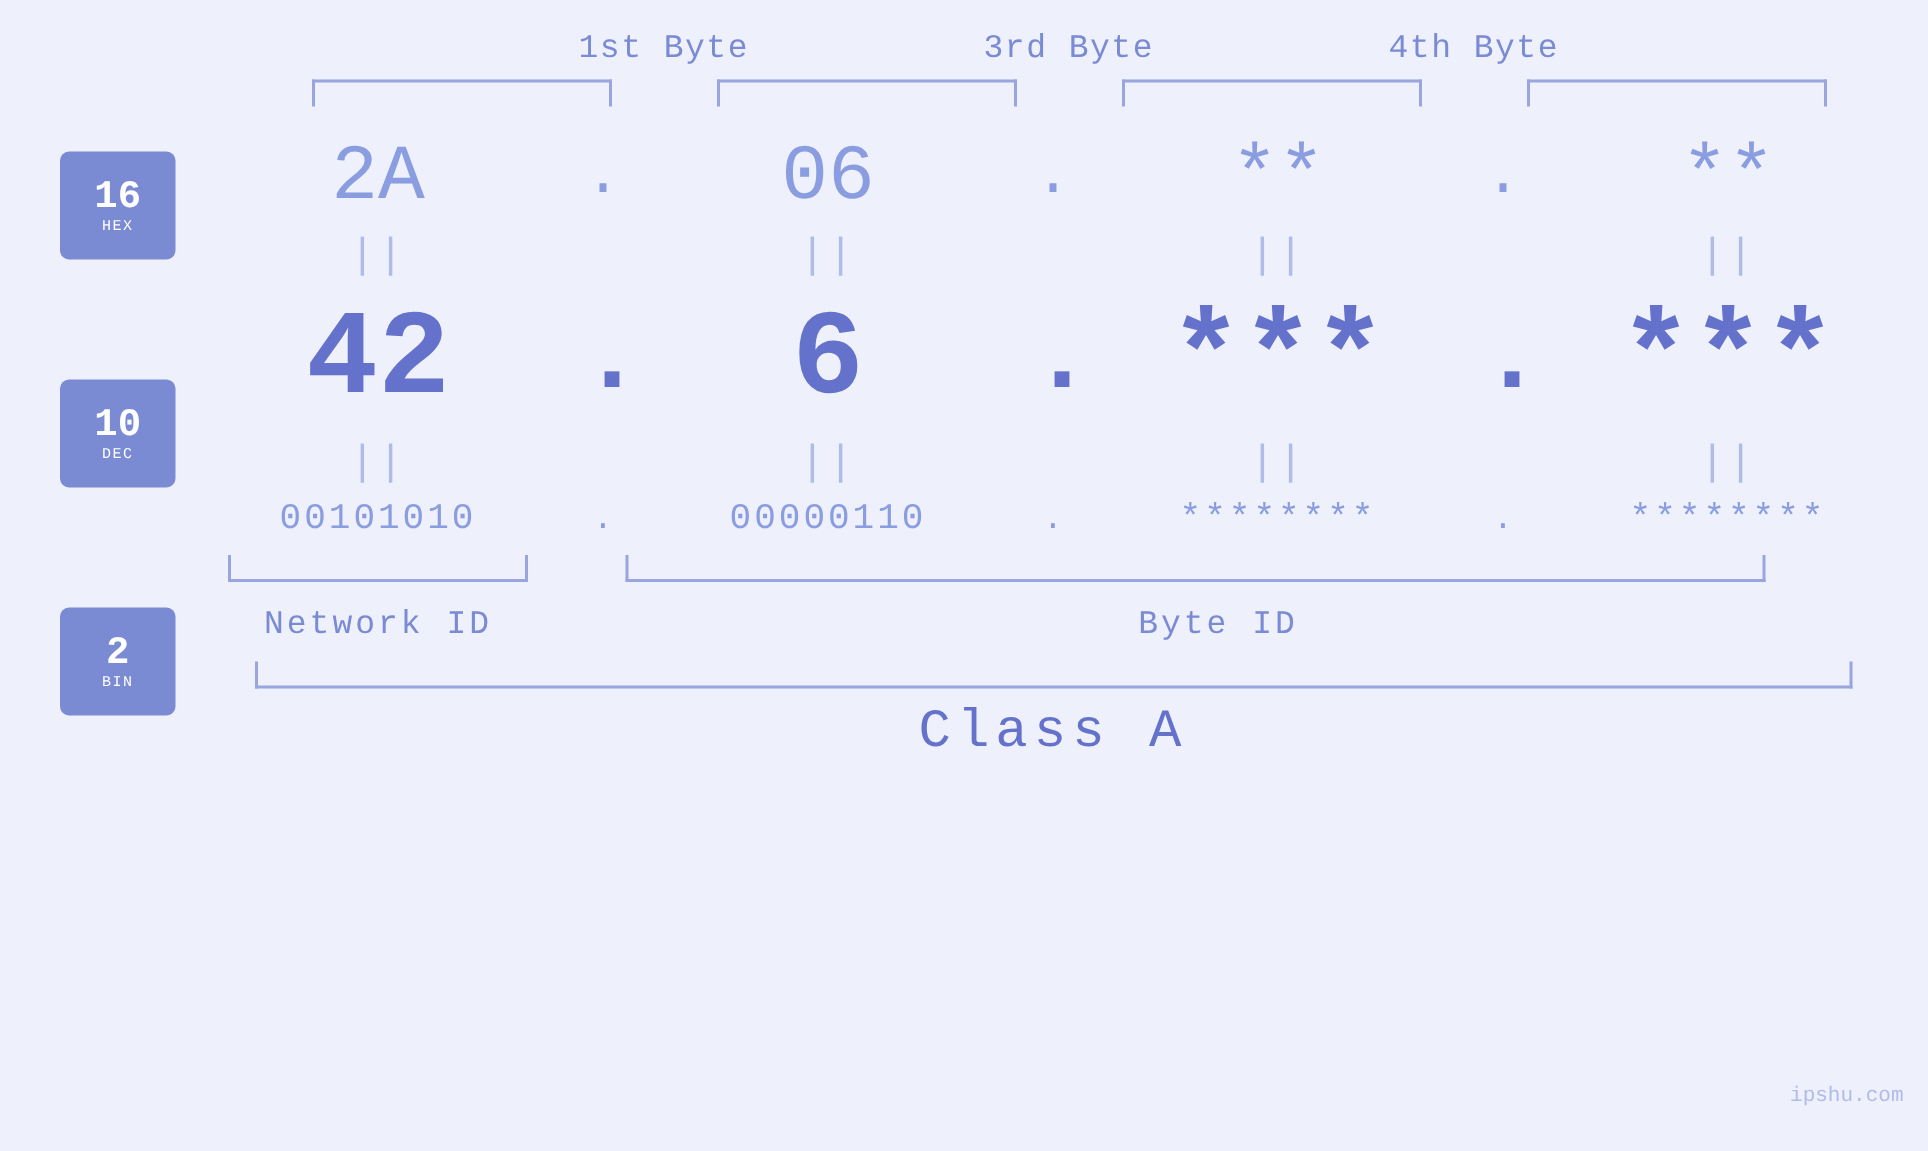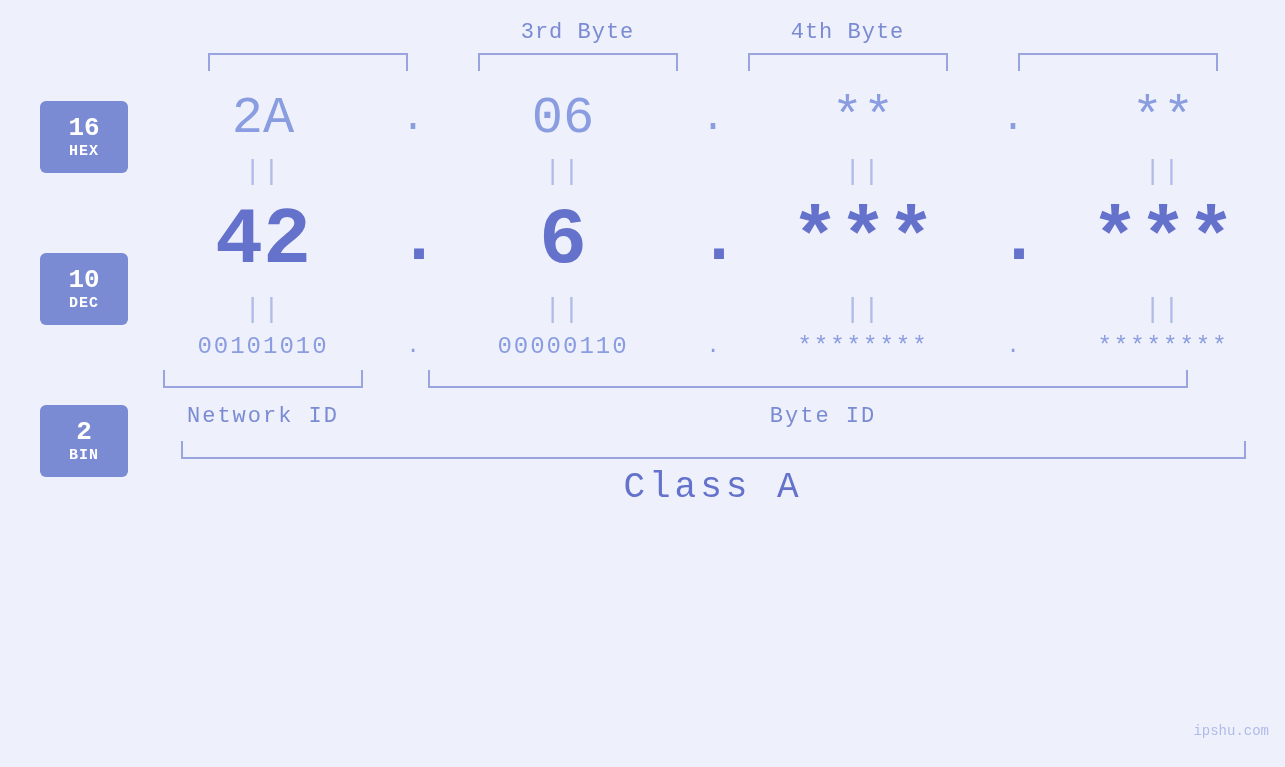--- a/index.html
+++ b/index.html
@@ -70,41 +70,41 @@
       width: 140px;
       display: flex;
       flex-direction: column;
       align-items: center;
       justify-content: space-around;
       padding: 10px 0 10px 40px;
       gap: 0;
     }
 
     .badge {
-      width: 88px;
+      width: 77px;
       height: 72px;
       background: #7a8bd4;
       border-radius: 6px;
       display: flex;
       flex-direction: column;
       align-items: center;
       justify-content: center;
       color: white;
       margin: 20px 0;
     }
 
     .badge-num {
       font-size: 26px;
       font-weight: bold;
       line-height: 1.1;
     }
 
     .badge-label {
-      font-size: 15px;
-      font-weight: bold;
+      font-size: 10px;
+      font-weight: normal;
       letter-spacing: 1px;
     }
 
     
     .data-area {
       flex: 1;
       display: flex;
       flex-direction: column;
     }
 
@@ -193,20 +193,21 @@
       font-family: 'Courier New', Courier, monospace;
     }
 
   </style>
 </head>
 <body>
 
 <div class="container">
 
   <div class="byte-headers">
+    <div class="byte-header">1st Byte</div>
     <div class="byte-header">3rd Byte</div>
     <div class="byte-header">4th Byte</div>
   </div>
 
   <div class="bracket-top">
     <div class="bracket-segment">
       <div class="bracket-line-top"></div>
     </div>
     <div class="bracket-segment">
       <div class="bracket-line-top"></div>

